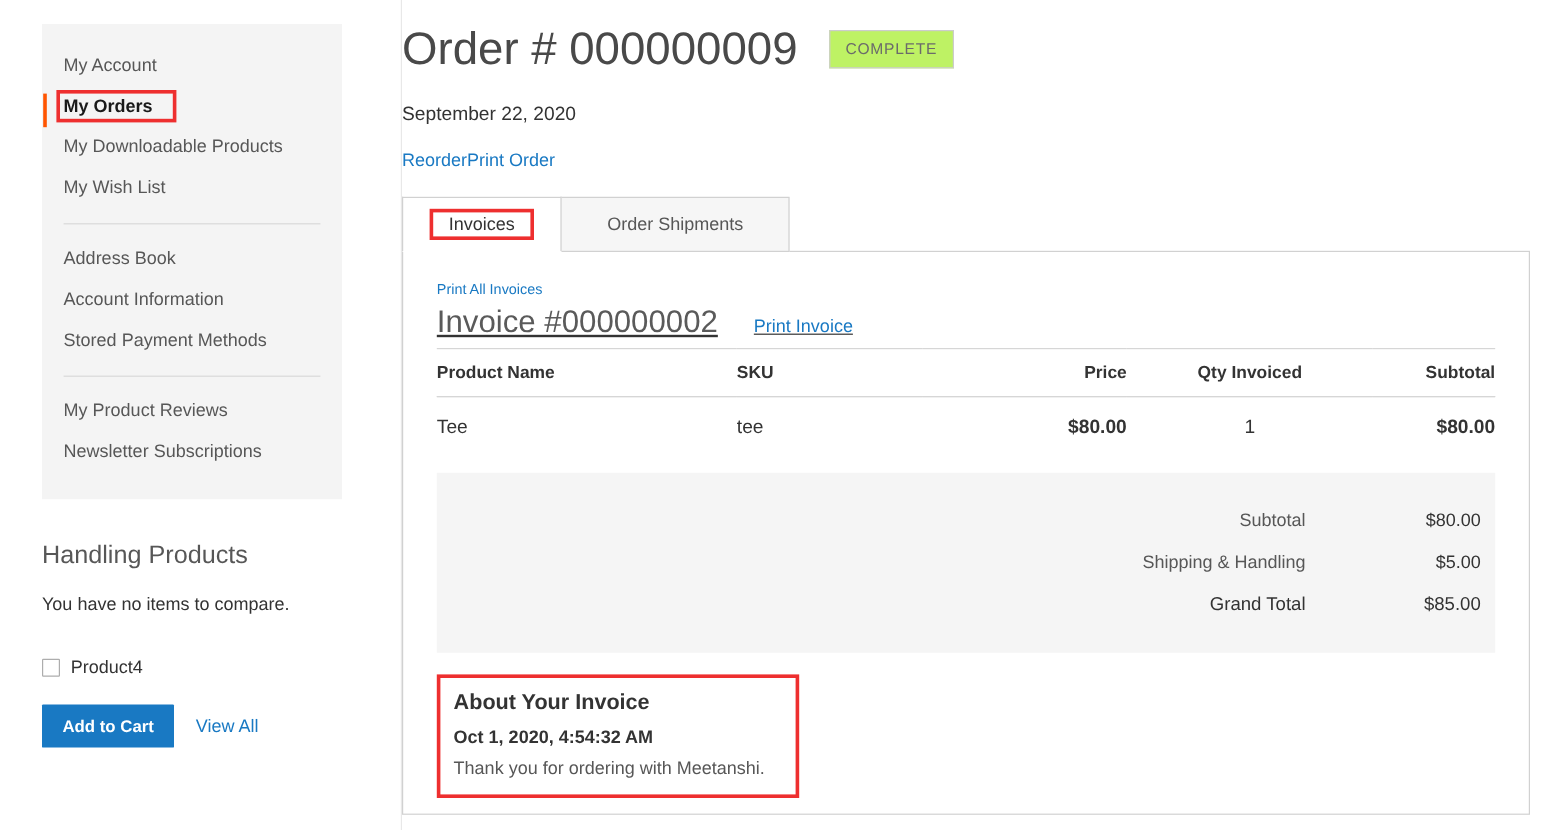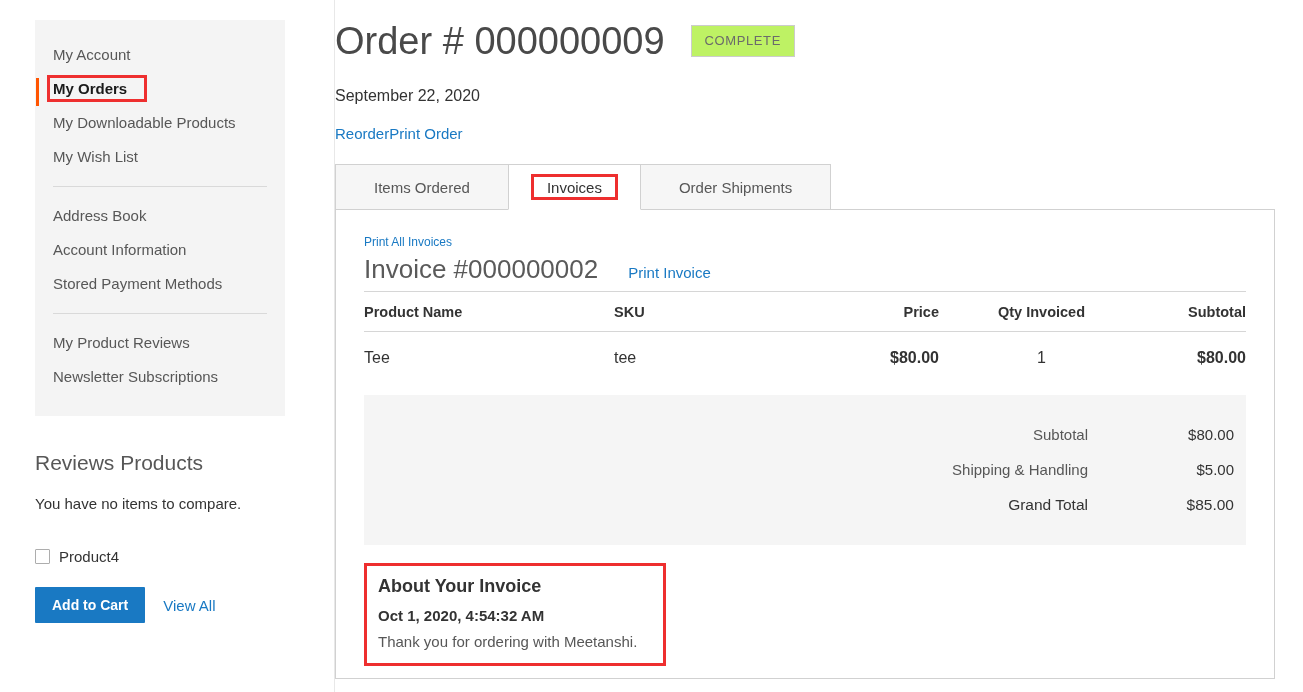--- a/index.html
+++ b/index.html
@@ -225,20 +225,21 @@
     box-sizing: border-box;
   }
 
   
   .print-all { font-size: 12px; display: inline-block; margin-bottom: 2px; }
   .inv-head {
     display: flex;
     align-items: baseline;
     gap: 30px;
     margin: 2px 0 0 0;
+    text-decoration: underline;
   }
   .inv-title {
     font-size: 26px;
     font-weight: 300;
     color: #5a5a5a;
     margin: 0;
     line-height: 32px;
   }
   .inv-head .link { font-size: 15px; }
 
@@ -386,21 +387,21 @@
           <span>My Product Reviews</span>
         </div>
         <div class="side-item">
           <span>Newsletter Subscriptions</span>
         </div>
       </div>
 
     </nav>
 
     <section class="side-block">
-      <h3 class="side-block-title">Reviews Products</h3>
+      <h3 class="side-block-title">Handling Products</h3>
       <p class="side-block-text">You have no items to compare.</p>
     </section>
 
     <section class="side-block">
       <div class="ro-item">
         <span class="ro-check"></span>
         <span>Product4</span>
       </div>
       <div class="ro-actions">
         <button class="btn-primary">Add to Cart</button>
@@ -419,23 +420,20 @@
       </div>
 
       <p class="order-date">September 22, 2020</p>
 
       <div class="actions-row">
         <a class="link">Reorder</a>
         <a class="link">Print Order</a>
       </div>
 
       <div class="tabs">
-        <div class="tab">
-          <span>Items Ordered</span>
-        </div>
         <div class="tab active">
           <span class="tab-hl"></span>
           <span>Invoices</span>
         </div>
         <div class="tab">
           <span>Order Shipments</span>
         </div>
       </div>
 
       <div class="tab-panel">

